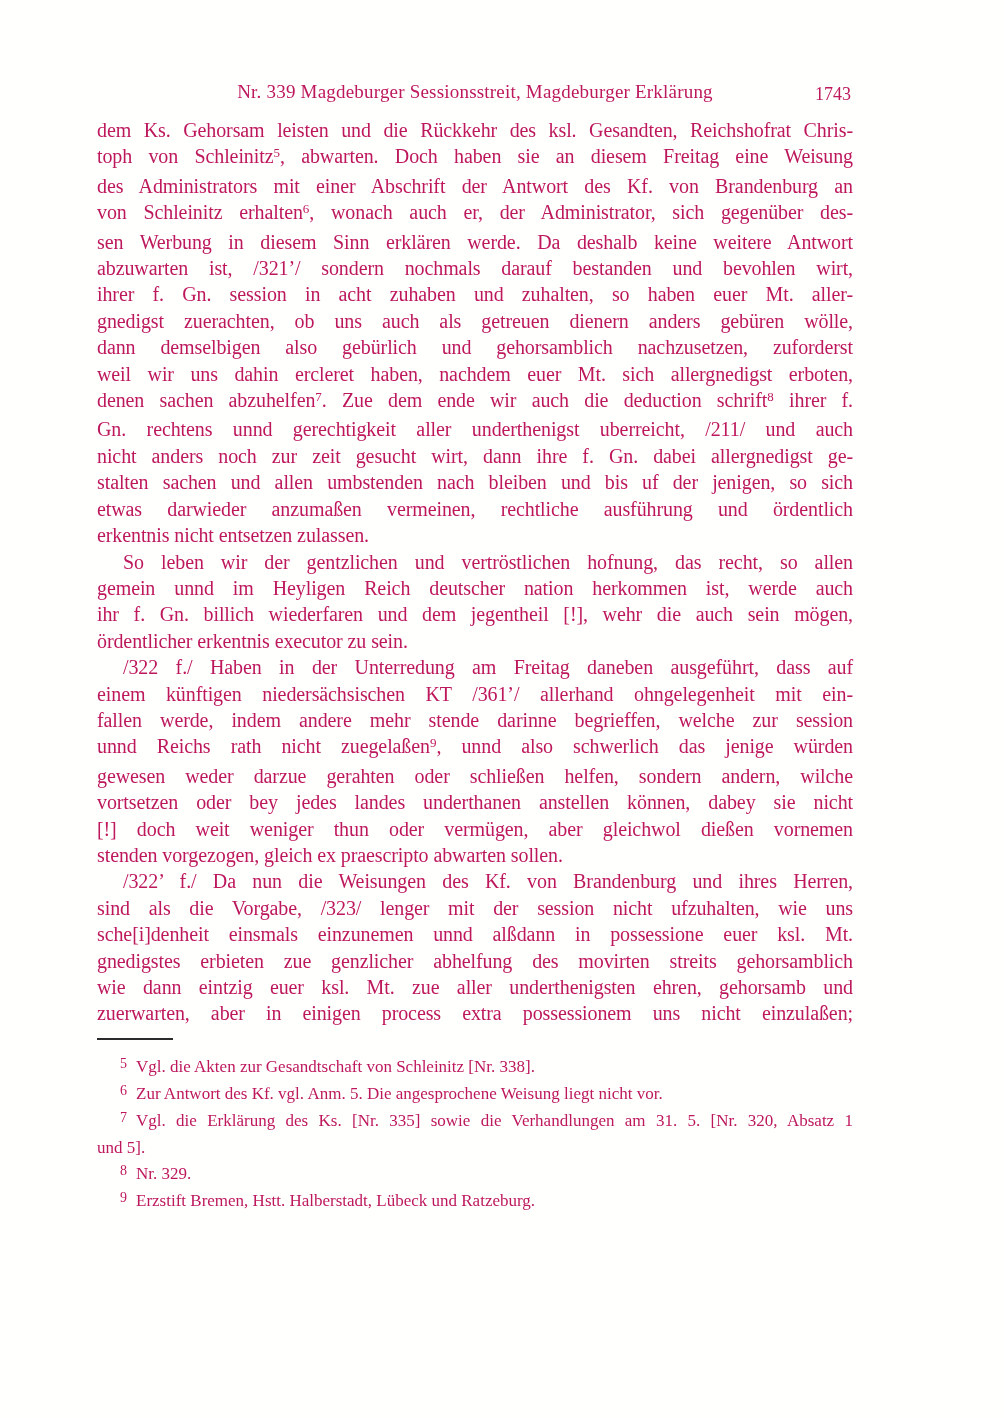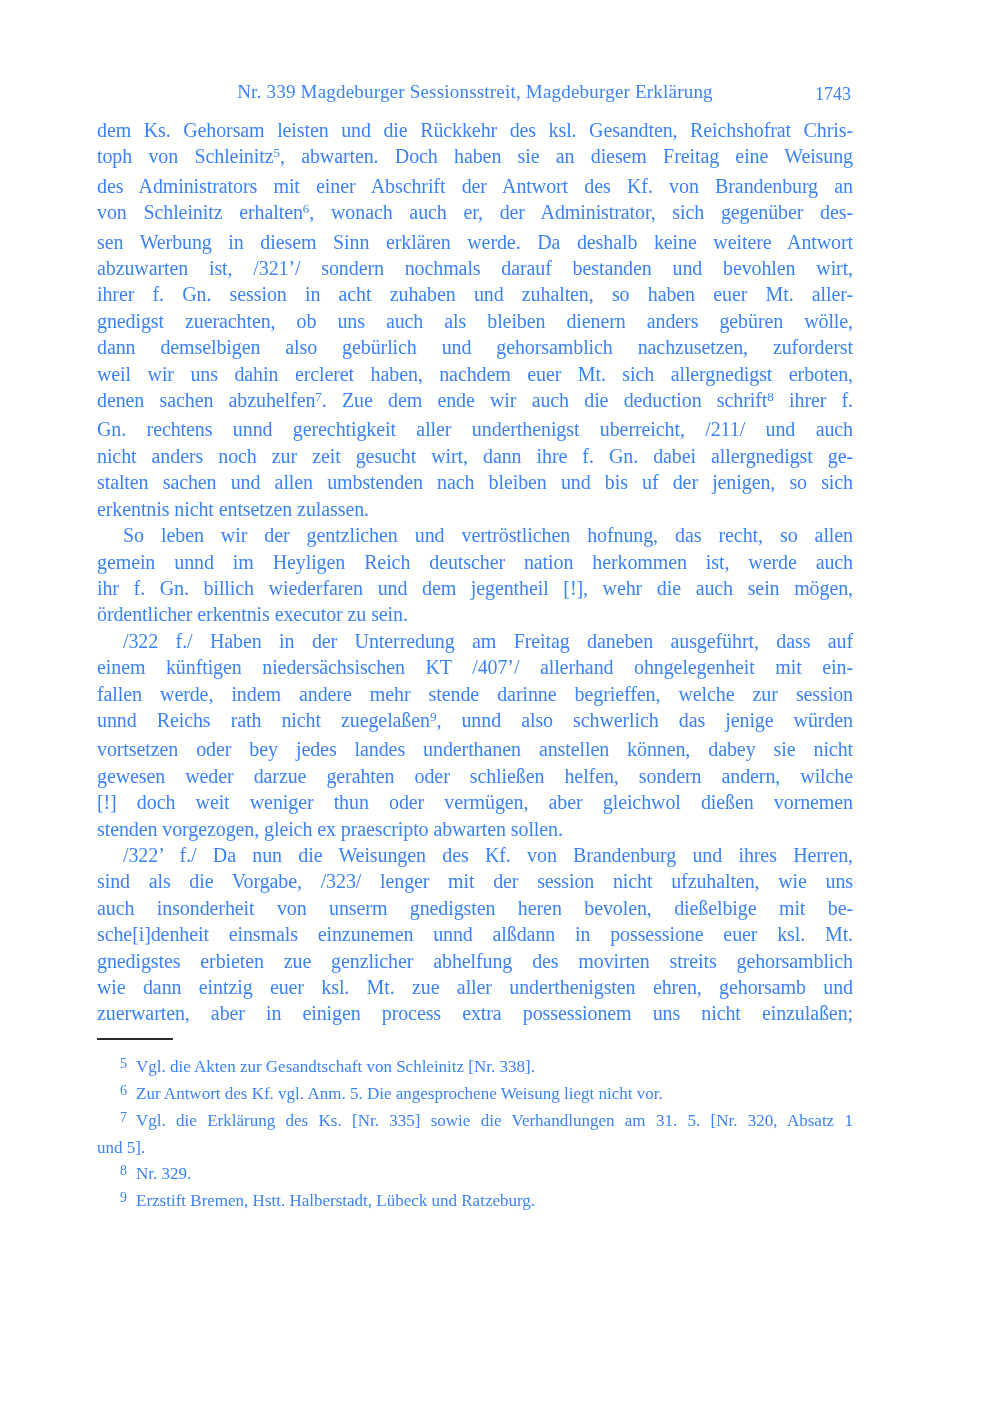--- a/index.html
+++ b/index.html
@@ -6,21 +6,21 @@
   body {
     width: 1004px; height: 1418px; overflow: hidden;
     background: #ffffff;
     font-family: "Liberation Serif", serif;
   }
   .page {
     box-sizing: border-box;
     width: 1004px; height: 1418px;
     padding: 80px 8px 0 97px;
     background: #fffffe;
-    color: #3b82f6;
+    color: #be185d;
   }
   .header {
     width: 756px;
     position: relative;
     font-size: 19px;
     line-height: 24px;
     margin-bottom: 13px;
   }
   .running-title { text-align: center; letter-spacing: 0.2px; }
   .page-number {
@@ -70,49 +70,49 @@
   </div>
   <div class="body-text">
       <div class="paragraph">
         <div class="line"><span class="run-i">dem Ks. Gehorsam leisten und die Rückkehr des ksl. Gesandten, Reichshofrat Chris-</span></div>
         <div class="line"><span class="run-i">toph von Schleinitz</span><span class="run-sup">5</span><span class="run-i">, abwarten. Doch haben sie an diesem Freitag eine Weisung</span></div>
         <div class="line"><span class="run-i">des Administrators mit einer Abschrift der Antwort des Kf. von Brandenburg an</span></div>
         <div class="line"><span class="run-i">von Schleinitz erhalten</span><span class="run-sup">6</span><span class="run-i">, wonach auch er, der Administrator, sich gegenüber des-</span></div>
         <div class="line"><span class="run-i">sen Werbung in diesem Sinn erklären werde. Da deshalb keine weitere Antwort</span></div>
         <div class="line"><span class="run-i">abzuwarten ist, </span><span class="run-r">/321’/ sondern nochmals darauf bestanden und bevohlen wirt,</span></div>
         <div class="line"><span class="run-r">ihrer f. Gn. session in acht zuhaben und zuhalten, so haben euer Mt. aller-</span></div>
-        <div class="line"><span class="run-r">gnedigst zuerachten, ob uns auch als bleiben dienern anders gebüren wölle,</span></div>
+        <div class="line"><span class="run-r">gnedigst zuerachten, ob uns auch als getreuen dienern anders gebüren wölle,</span></div>
         <div class="line"><span class="run-r">dann demselbigen also gebürlich und gehorsamblich nachzusetzen, zuforderst</span></div>
         <div class="line"><span class="run-r">weil wir uns dahin ercleret haben, nachdem euer Mt. sich allergnedigst erboten,</span></div>
         <div class="line"><span class="run-r">denen sachen abzuhelfen</span><span class="run-sup">7</span><span class="run-r">. Zue dem ende wir auch die deduction schrift</span><span class="run-sup">8</span><span class="run-r"> ihrer f.</span></div>
         <div class="line"><span class="run-r">Gn. rechtens unnd gerechtigkeit aller underthenigst uberreicht, /211/ und auch</span></div>
         <div class="line"><span class="run-r">nicht anders noch zur zeit gesucht wirt, dann ihre f. Gn. dabei allergnedigst ge-</span></div>
         <div class="line"><span class="run-r">stalten sachen und allen umbstenden nach bleiben und bis uf der jenigen, so sich</span></div>
+        <div class="line"><span class="run-r">etwas darwieder anzumaßen vermeinen, rechtliche ausführung und ördentlich</span></div>
         <div class="line last"><span class="run-r">erkentnis nicht entsetzen zulassen.</span></div>
       </div>
       <div class="paragraph">
         <div class="line indent"><span class="run-r">So leben wir der gentzlichen und vertröstlichen hofnung, das recht, so allen</span></div>
         <div class="line"><span class="run-r">gemein unnd im Heyligen Reich deutscher nation herkommen ist, werde auch</span></div>
         <div class="line"><span class="run-r">ihr f. Gn. billich wiederfaren und dem jegentheil </span><span class="run-i">[!]</span><span class="run-r">, wehr die auch sein mögen,</span></div>
         <div class="line last"><span class="run-r">ördentlicher erkentnis executor zu sein.</span></div>
       </div>
       <div class="paragraph">
         <div class="line indent"><span class="run-i">/322 f./ Haben in der Unterredung am Freitag daneben ausgeführt, dass auf</span></div>
-        <div class="line"><span class="run-i">einem künftigen niedersächsischen KT </span><span class="run-r">/407’/ allerhand ohngelegenheit mit ein-</span></div>
+        <div class="line"><span class="run-i">einem künftigen niedersächsischen KT </span><span class="run-r">/361’/ allerhand ohngelegenheit mit ein-</span></div>
         <div class="line"><span class="run-r">fallen werde, indem andere mehr stende darinne begrieffen, welche zur session</span></div>
         <div class="line"><span class="run-r">unnd Reichs rath nicht zuegelaßen</span><span class="run-sup">9</span><span class="run-r">, unnd also schwerlich das jenige würden</span></div>
+        <div class="line"><span class="run-r">gewesen weder darzue gerahten oder schließen helfen, sondern andern, wilche</span></div>
         <div class="line"><span class="run-r">vortsetzen oder bey jedes landes underthanen anstellen können, dabey sie nicht</span></div>
-        <div class="line"><span class="run-r">gewesen weder darzue gerahten oder schließen helfen, sondern andern, wilche</span></div>
         <div class="line"><span class="run-i">[!]</span><span class="run-r"> doch weit weniger thun oder vermügen, aber gleichwol dießen vornemen</span></div>
         <div class="line last"><span class="run-r">stenden vorgezogen, gleich ex praescripto abwarten sollen.</span></div>
       </div>
       <div class="paragraph">
         <div class="line indent"><span class="run-i">/322’ f./ Da nun die Weisungen des Kf. von Brandenburg und ihres Herren,</span></div>
         <div class="line"><span class="run-i">sind als die Vorgabe, </span><span class="run-r">/323/ lenger mit der session nicht ufzuhalten, wie uns</span></div>
-        <div class="line"><span class="run-r">auch insonderheit von unserm gnedigsten heren bevolen, dießelbige mit be-</span></div>
         <div class="line"><span class="run-r">sche[i]denheit einsmals einzunemen unnd alßdann in possessione euer ksl. Mt.</span></div>
         <div class="line"><span class="run-r">gnedigstes erbieten zue genzlicher abhelfung des movirten streits gehorsamblich</span></div>
         <div class="line"><span class="run-r">wie dann eintzig euer ksl. Mt. zue aller underthenigsten ehren, gehorsamb und</span></div>
         <div class="line"><span class="run-r">zuerwarten, aber in einigen process extra possessionem uns nicht einzulaßen;</span></div>
       </div>
     </div>
   <div class="fn-rule"></div>
   <div class="footnotes">
       <div class="footnote">
         <div class="line last indent"><span class="fn-num">5</span><span class="run-i">Vgl. die Akten zur Gesandtschaft von Schleinitz [Nr. 338].</span></div>

